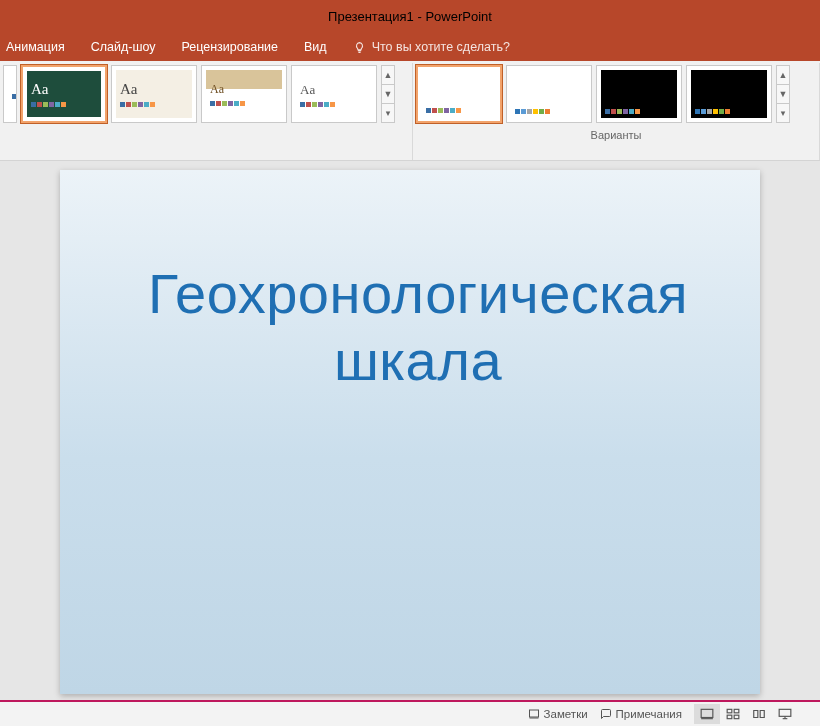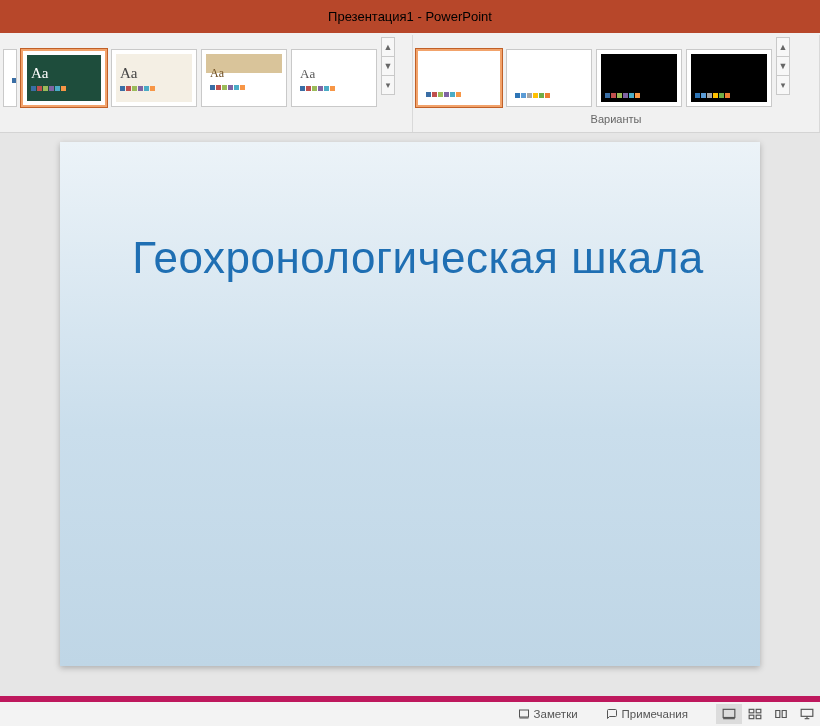--- a/index.html
+++ b/index.html
@@ -65,21 +65,20 @@
   }
   .ribbon-group.fill { flex: 1; }
   .gallery {
     display: flex;
     gap: 4px;
     align-items: flex-start;
   }
   .gallery-thumbs {
     display: flex;
     gap: 4px;
-    margin-top: 12px;
   }
   .theme-thumb, .variant-thumb {
     width: 86px;
     height: 58px;
     border: 1px solid #c9c9c9;
     background: #fff;
     box-sizing: border-box;
     cursor: pointer;
     position: relative;
   }
@@ -141,47 +140,47 @@
     background: linear-gradient(180deg, #ecf3f8 0%, #cadeec 55%, #bfd6e6 100%);
     box-shadow: 0 2px 6px rgba(0,0,0,0.25);
     display: flex;
     flex-direction: column;
     align-items: center;
     padding-top: 90px;
     box-sizing: border-box;
   }
   .slide-title {
     color: #1f6fb3;
-    font-size: 44px;
+    font-size: 56px;
     font-weight: 400;
     text-align: center;
     line-height: 1.2;
     letter-spacing: 0.5px;
     max-width: 600px;
     margin-left: 16px;
   }
   .slide-sub {
     color: #2fa64b;
     font-size: 22px;
     text-align: center;
     margin-top: 75px;
     line-height: 1.3;
     max-width: 580px;
   }
 
   
   .statusbar {
     height: 24px;
     background: #f3f3f3;
-    border-top: 6px solid #be185d;
+    border-top: 2px solid #be185d;
     display: flex;
     align-items: center;
     justify-content: flex-end;
-    padding: 0 0;
-    gap: 28px;
+    padding: 0 22px;
+    gap: 12px;
     font-size: 11.5px;
     color: #555;
   }
   .status-item { display:flex; align-items:center; gap:4px; cursor:pointer; }
   .view-btns   { display:flex; gap:0; }
   .view-btns button {
     width: 26px; height: 20px;
     border: none;
     background: transparent;
     cursor: pointer;
@@ -192,20 +191,32 @@
 </style>
 </head>
 <body>
 
 <div class="app">
 
   <div class="titlebar">
     <span>Презентация1 - PowerPoint</span>
   </div>
 
+  <div class="tabstrip">
+    <span class="tab-item">Анимация</span>
+    <span class="tab-item">Слайд-шоу</span>
+    <span class="tab-item">Рецензирование</span>
+    <span class="tab-item">Вид</span>
+    <span class="tellme">
+      <svg width="13" height="13" viewBox="0 0 24 24" fill="none" stroke="#fff" stroke-width="2">
+          <path d="M9 18h6M10 21h4M12 3a6 6 0 0 0-4 10c1 1 1 2 1 3h6c0-1 0-2 1-3a6 6 0 0 0-4-10z"></path>
+        </svg>
+      <span>Что вы хотите сделать?</span>
+    </span>
+  </div>
 
   <div class="ribbon">
 
     <div class="ribbon-group" style="width:406px;">
       <div class="gallery">
         <div class="gallery-thumbs">
           <div class="theme-thumb edge">
             <div class="thumb-inner" style="background:#fff;">
               <div class="color-strip">
                   <span style="background:#3a6ea5"></span>

